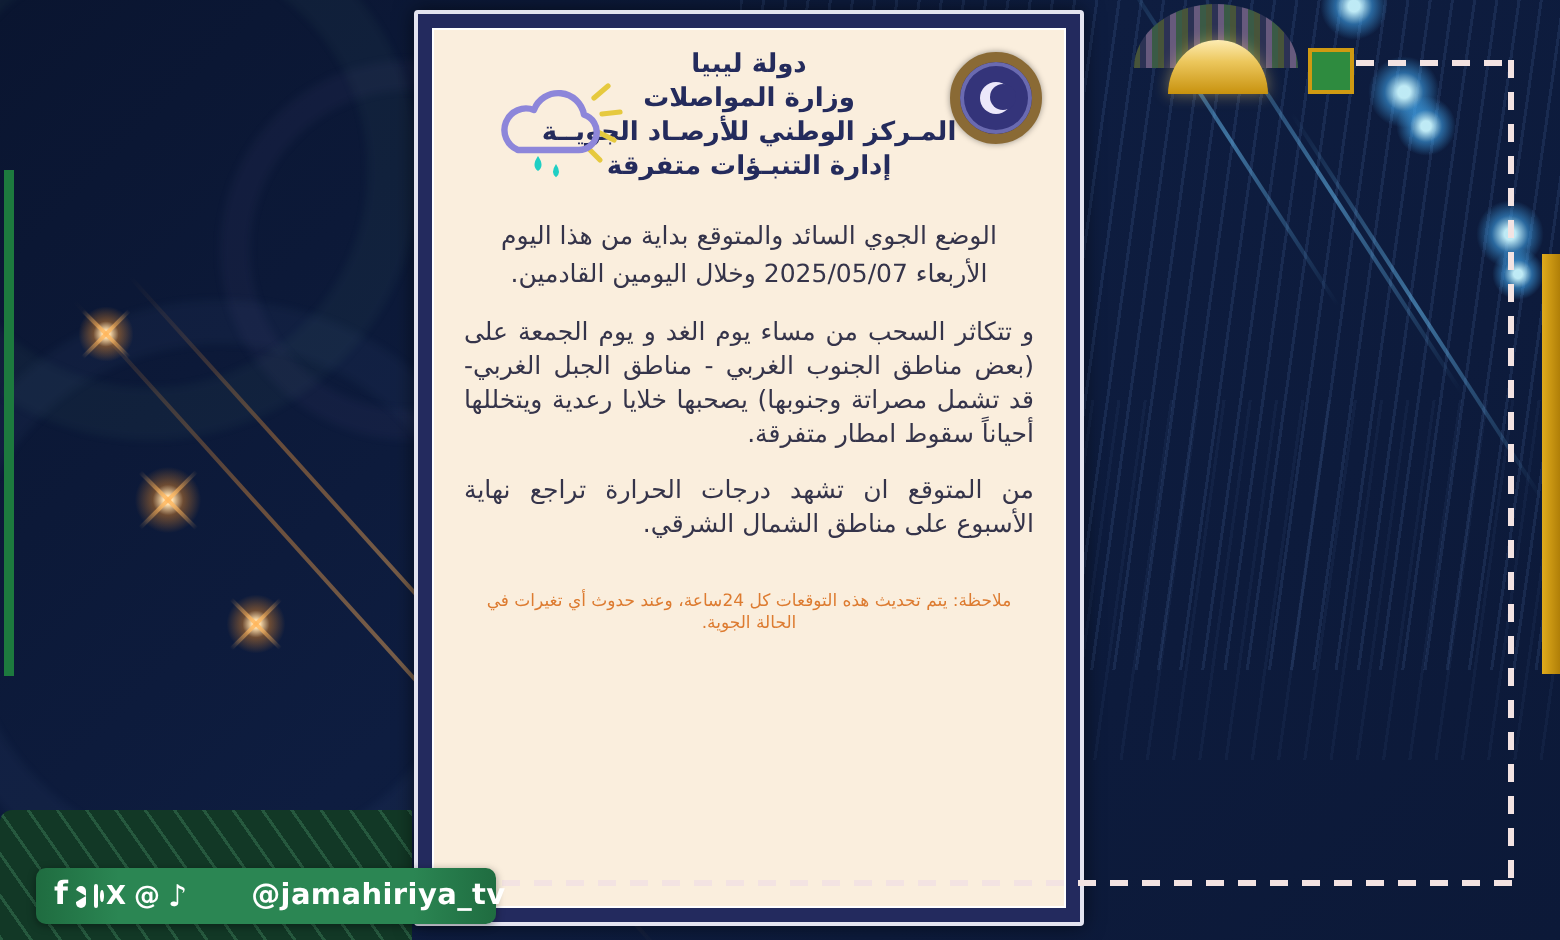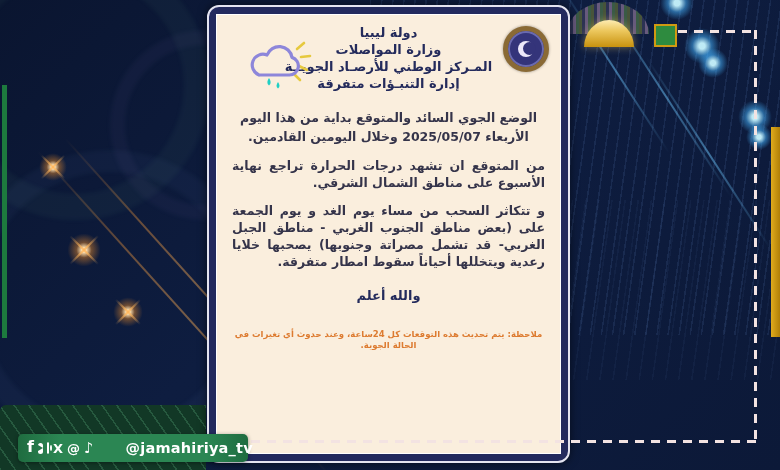--- a/index.html
+++ b/index.html
@@ -57,38 +57,38 @@
   .dash-top    { left:678px; top:30px;  width:78px;  }
   .dash-right  { left:754px; top:30px;  height:412px; }
   .dash-bottom { left:235px; top:440px; width:522px; }
 
   
   .bottom-band { position:absolute; left:0; top:405px; width:206px; height:65px; z-index:1;
     border-radius:6px 0 0 0; background:#123826;
     background-image:repeating-linear-gradient(55deg, rgba(120,220,160,0.20) 0 1.5px, transparent 1.5px 12px); }
 
   
-  .card { position:absolute; left:207px; top:5px; width:363px; height:458px; z-index:2;
-    background:#232a5e; border:2px solid #e4e4f0; border-radius:12px; padding:7px;
+  .card { position:absolute; left:207px; top:5px; width:335px; height:458px; z-index:2;
+    background:#232a5e; border:2px solid #e4e4f0; border-radius:2px; padding:7px;
     box-shadow:0 0 10px rgba(0,0,0,0.55); }
   .card-inner { position:relative; width:100%; height:100%; background:#faeedd;
     border:1px solid #ffffff; overflow:hidden; }
 
   .org-header { padding-top:9px; text-align:center; font-weight:bold;
     font-size:13px; line-height:17px; color:#242b5c; }
 
   .weather-icon { position:absolute; left:28px; top:22px; }
 
   .logo { position:absolute; right:11px; top:11px; width:46px; height:46px; border-radius:50%;
     background:#34347a; border:5px solid #8a6a35; box-shadow:inset 0 0 0 2px #6a6ab0, 0 0 3px rgba(0,0,0,.4); }
   .crescent { position:absolute; left:10px; top:10px; width:16px; height:16px; border-radius:50%; background:#ece8fa; }
   .crescent::after { content:""; position:absolute; left:5px; top:1px; width:13px; height:13px;
     border-radius:50%; background:#34347a; }
 
-  .body-block { direction:rtl; padding:0 15px; color:#35344a; font-weight:bold; font-size:12.5px; }
+  .body-block { direction:rtl; padding:0 15px; color:#35344a; font-weight:normal; font-size:12.5px; }
   .body-block p { margin:0; }
   .intro   { margin-top:16px !important; text-align:center; line-height:19px; }
   .para    { margin-top:11px !important; text-align:justify; text-align-last:right; line-height:17px; }
   .closing { margin-top:18px !important; text-align:center; font-size:13px; color:#242b5c; }
   .note    { margin-top:26px !important; text-align:center; font-size:8.5px; color:#dd7b30; line-height:11px; }
 
   
   .social-pill { position:absolute; left:18px; top:434px; width:230px; height:28px; z-index:4;
     background:linear-gradient(90deg,#1f6c40,#2b8653 18%,#2b8653 82%,#1f6c40);
     border-radius:5px; display:flex; align-items:center; padding:0 9px; gap:4px; color:#fff;
@@ -162,23 +162,22 @@
 
       <div class="org-header">
         <div>دولة ليبيا</div>
         <div>وزارة المواصلات</div>
         <div>المـركز الوطني للأرصـاد الجويــة</div>
         <div>إدارة التنبـؤات متفرقة</div>
       </div>
 
       <div class="body-block">
         <p class="intro">الوضع الجوي السائد والمتوقع بداية من هذا اليوم الأربعاء 2025/05/07 وخلال اليومين القادمين.</p>
+        <p class="para">و تتكاثر السحب من مساء يوم الغد  و يوم الجمعة على (بعض مناطق الجنوب الغربي - مناطق الجبل الغربي- قد تشمل مصراتة وجنوبها) يصحبها خلايا رعدية ويتخللها أحياناً سقوط امطار متفرقة.</p>
         <p class="para">من المتوقع ان تشهد درجات الحرارة تراجع نهاية الأسبوع على مناطق الشمال الشرقي.</p>
-        <p class="para">و تتكاثر السحب من مساء يوم الغد  و يوم الجمعة على (بعض مناطق الجنوب الغربي - مناطق الجبل الغربي- قد تشمل مصراتة وجنوبها) يصحبها خلايا رعدية ويتخللها أحياناً سقوط امطار متفرقة.</p>
-        <p class="closing">والله أعلم</p>
         <p class="note">ملاحظة: يتم تحديث هذه التوقعات كل 24ساعة، وعند حدوث أي تغيرات في الحالة الجوية.</p>
       </div>
 
     </div>
   </div>
 
   <div class="dash-h dash-top"></div>
   <div class="dash-v dash-right"></div>
   <div class="dash-h dash-bottom"></div>
 

